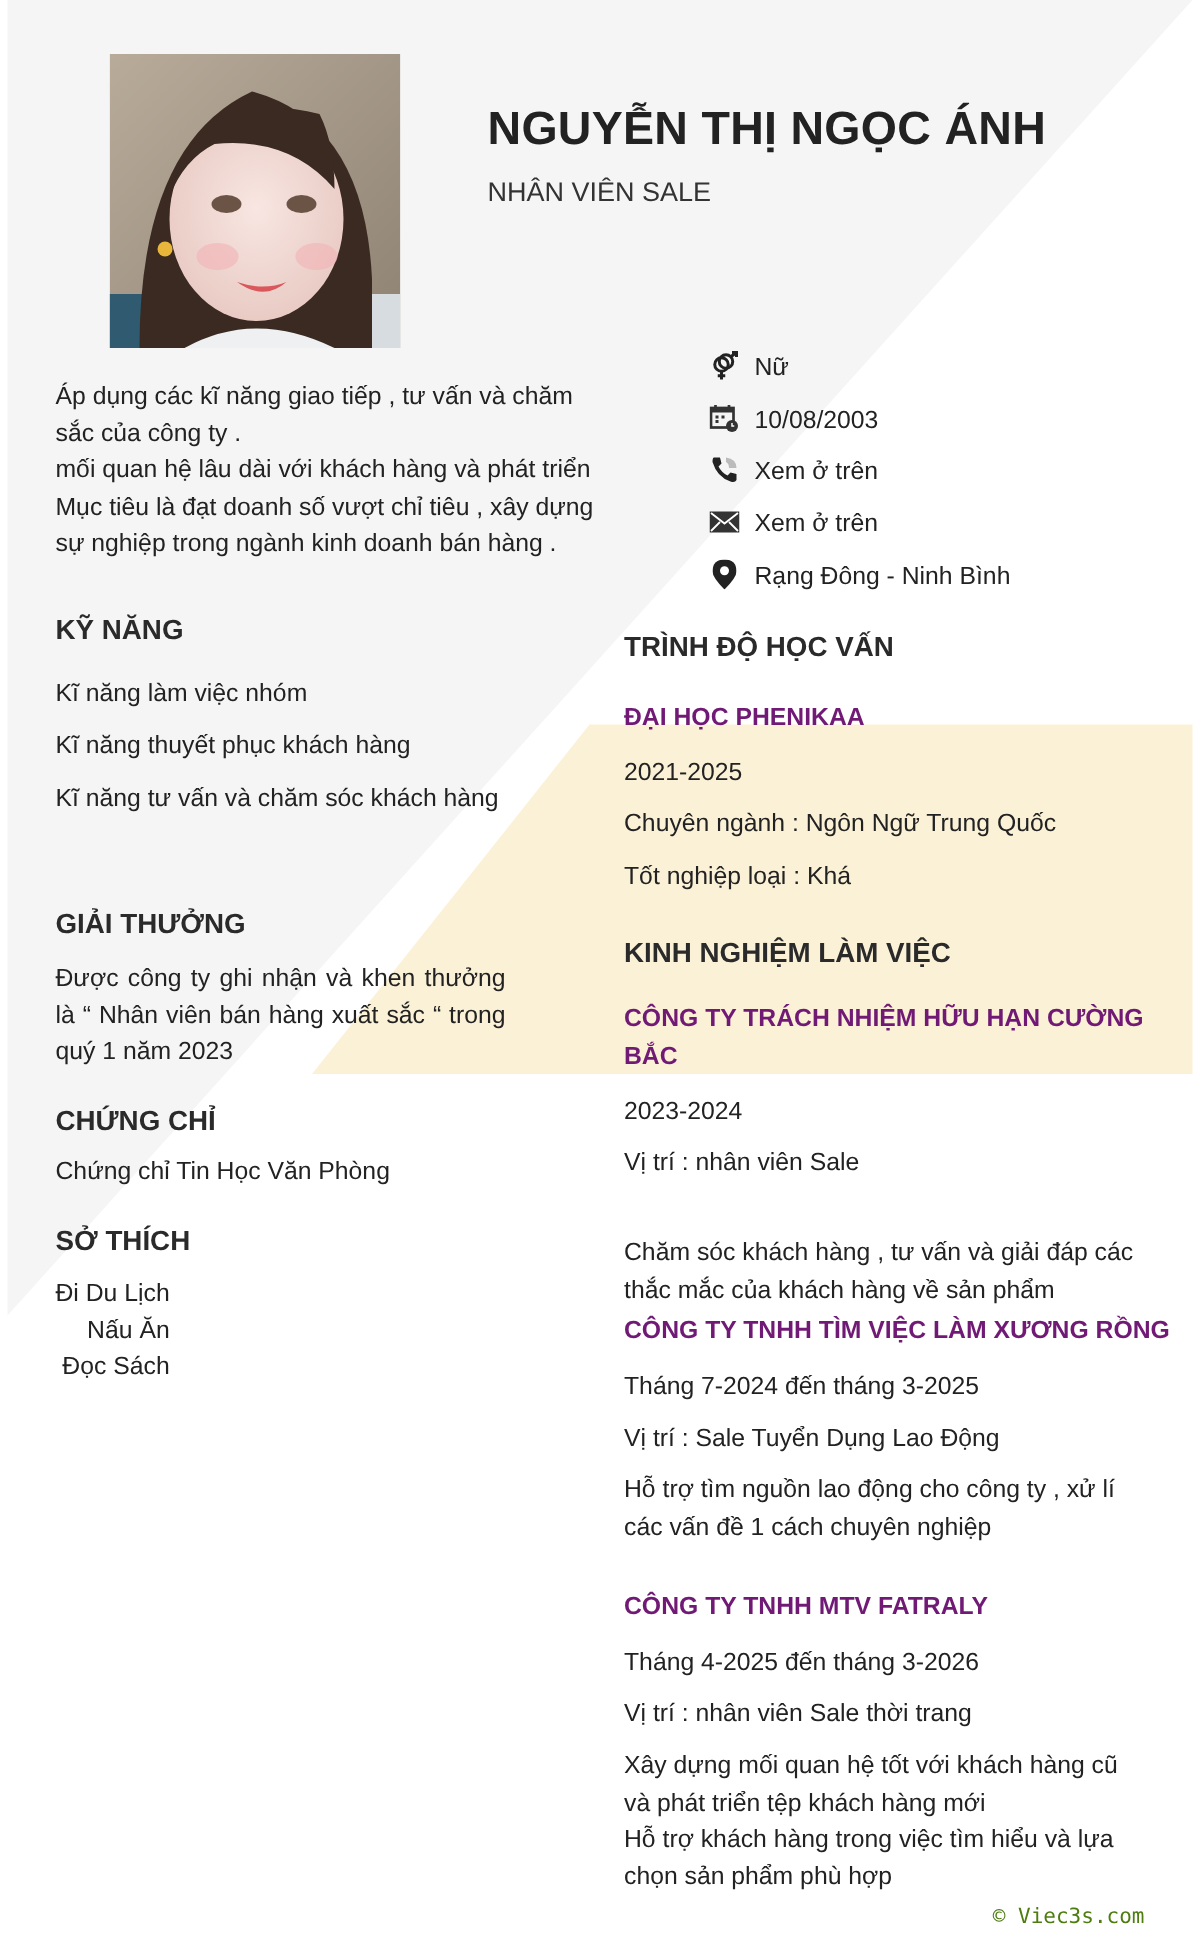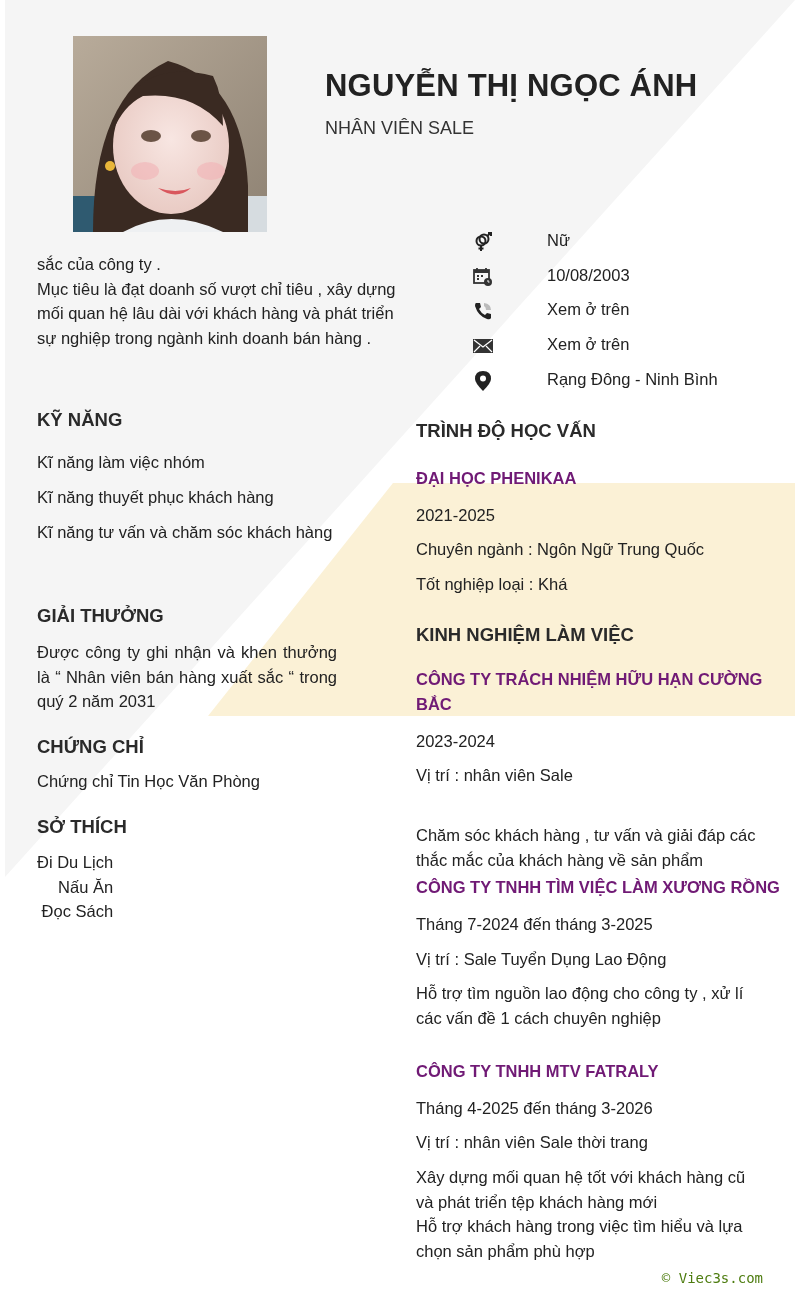--- a/index.html
+++ b/index.html
@@ -7,21 +7,21 @@
   body { position: relative; font-family: "Liberation Sans", "DejaVu Sans", sans-serif; color: #222; }
   .bg { position: absolute; left: 0; top: 0; width: 800px; height: 1303px; z-index: 0; }
   .abs { position: absolute; z-index: 1; }
   .photo { left: 73px; top: 36px; width: 194px; height: 196px; overflow: hidden; }
   .name { left: 325px; top: 68px; font-size: 31px; font-weight: bold; color: #222; letter-spacing: 0.2px; white-space: nowrap; }
   .job { left: 325px; top: 118px; font-size: 18px; color: #333; white-space: nowrap; }
   .txt { font-size: 16.5px; line-height: 24.5px; color: #222; }
   .h { font-size: 18.5px; font-weight: bold; color: #2a2a2a; white-space: nowrap; }
   .hb { font-size: 16.5px; font-weight: bold; color: #701a75; line-height: 25px; }
   .just { text-align: justify; }
-  .info-row { position: absolute; left: 472px; display: flex; align-items: flex-start; height: 24px; gap: 44px; }
+  .info-row { position: absolute; left: 472px; display: flex; align-items: flex-end; height: 24px; }
   .info-row .ic { width: 22px; height: 22px; margin-right: 9px; display: flex; align-items: center; justify-content: center; }
   .info-row span.t { font-size: 16.5px; color: #222; white-space: nowrap; }
   .footer { right: 37px; top: 1270px; font-family: "DejaVu Sans Mono", "Liberation Mono", monospace; font-size: 14px; color: #4d7c0f; text-align: right; }
 </style>
 </head>
 <body>
 
 <svg class="bg" viewBox="0 0 800 1303" width="800" height="1303">
   <polygon points="5,0 795,0 5,877" fill="#f5f5f5"></polygon>
   <polygon points="393,483 795,483 795,716 208,716" fill="#fbf1d6"></polygon>
@@ -107,33 +107,34 @@
   <span class="ic">
     <svg width="16" height="20" viewBox="0 0 16 20">
         <path d="M8 0 Q16 0 16 8 Q16 12 8 20 Q0 12 0 8 Q0 0 8 0 Z" fill="#222"></path>
         <circle cx="8" cy="7.5" r="3" fill="#fff"></circle>
       </svg>
   </span>
   <span class="t">Rạng Đông - Ninh Bình</span>
 </div>
 
 <div class="abs txt" style="left:37px; top:252px; width:380px;">
+  <div>Áp dụng các kĩ năng giao tiếp , tư vấn và chăm</div>
   <div>sắc của công ty .</div>
+  <div>mối quan hệ lâu dài với khách hàng và phát triển</div>
   <div>Mục tiêu là đạt doanh số vượt chỉ tiêu , xây dựng</div>
-  <div>mối quan hệ lâu dài với khách hàng và phát triển</div>
   <div>sự nghiệp trong ngành kinh doanh bán hàng .</div>
 </div>
 
 <div class="abs h" style="left:37px; top:409px;">KỸ NĂNG</div>
 <div class="abs txt" style="left:37px; top:450px; width:300px;">Kĩ năng làm việc nhóm</div>
 <div class="abs txt" style="left:37px; top:485px; width:300px;">Kĩ năng thuyết phục khách hàng</div>
 <div class="abs txt just" style="left:37px; top:520px; width:300px; text-align-last:left;">Kĩ năng tư vấn và chăm sóc khách hàng</div>
 
 <div class="abs h" style="left:37px; top:605px;">GIẢI THƯỞNG</div>
-<div class="abs txt just" style="left:37px; top:640px; width:300px;">Được công ty ghi nhận và khen thưởng là “ Nhân viên bán hàng xuất sắc “ trong quý 2 năm 2031</div>
+<div class="abs txt just" style="left:37px; top:640px; width:300px;">Được công ty ghi nhận và khen thưởng là “ Nhân viên bán hàng xuất sắc “ trong quý 1 năm 2023</div>
 
 <div class="abs h" style="left:37px; top:736px;">CHỨNG CHỈ</div>
 <div class="abs txt" style="left:37px; top:769px;">Chứng chỉ Tin Học Văn Phòng</div>
 
 <div class="abs h" style="left:37px; top:816px;">SỞ THÍCH</div>
 <div class="abs txt" style="left:37px; top:850px;text-align:right;">
   <div>Đi Du Lịch</div>
   <div>Nấu Ăn</div>
   <div>Đọc Sách</div>
 </div>

